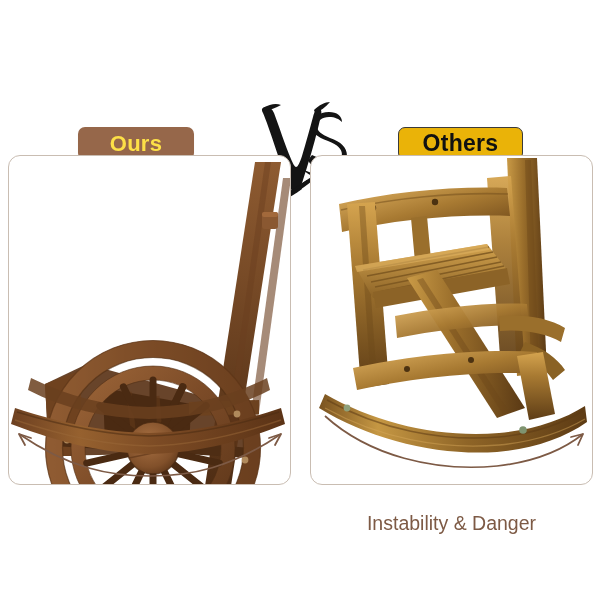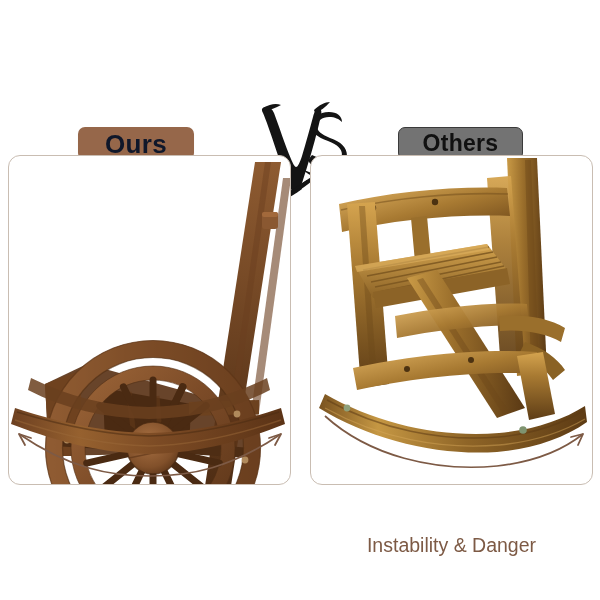--- a/index.html
+++ b/index.html
@@ -31,34 +31,34 @@
     width: 116px;
     height: 33px;
     background: #96674a;
     border-radius: 7px;
     display: flex;
     align-items: center;
     justify-content: center;
     box-shadow: 0 1px 1px rgba(0,0,0,0.12);
   }
   .badge-ours span {
-    color: #0f172a;
-    font-size: 26px;
+    color: #fde047;
+    font-size: 22px;
     font-weight: bold;
     letter-spacing: 0.3px;
     line-height: 1;
   }
 
   .badge-others {
     position: absolute;
     left: 398px;
     top: 72px;
     width: 125px;
     height: 33px;
-    background: #737373;
+    background: #eab308;
     border: 1.4px solid #3a3a3a;
     border-radius: 7px;
     box-sizing: border-box;
     display: flex;
     align-items: center;
     justify-content: center;
   }
   .badge-others span {
     color: #111111;
     font-size: 23px;
@@ -102,21 +102,21 @@
     position: absolute;
     top: 498px;
     width: 283px;
     text-align: center;
     color: #7d5a45;
     font-size: 19.5px;
     line-height: 26px;
     font-weight: 400;
   }
   .caption-left  { left: 8px; }
-  .caption-right { left: 310px; top: 510px; margin-top: 22px; }
+  .caption-right { left: 310px; top: 510px; }
   .caption div { white-space: nowrap; }
 </style>
 </head>
 <body>
 
 <div class="header">
 
   <div class="badge-ours">
     <span>Ours</span>
   </div>

